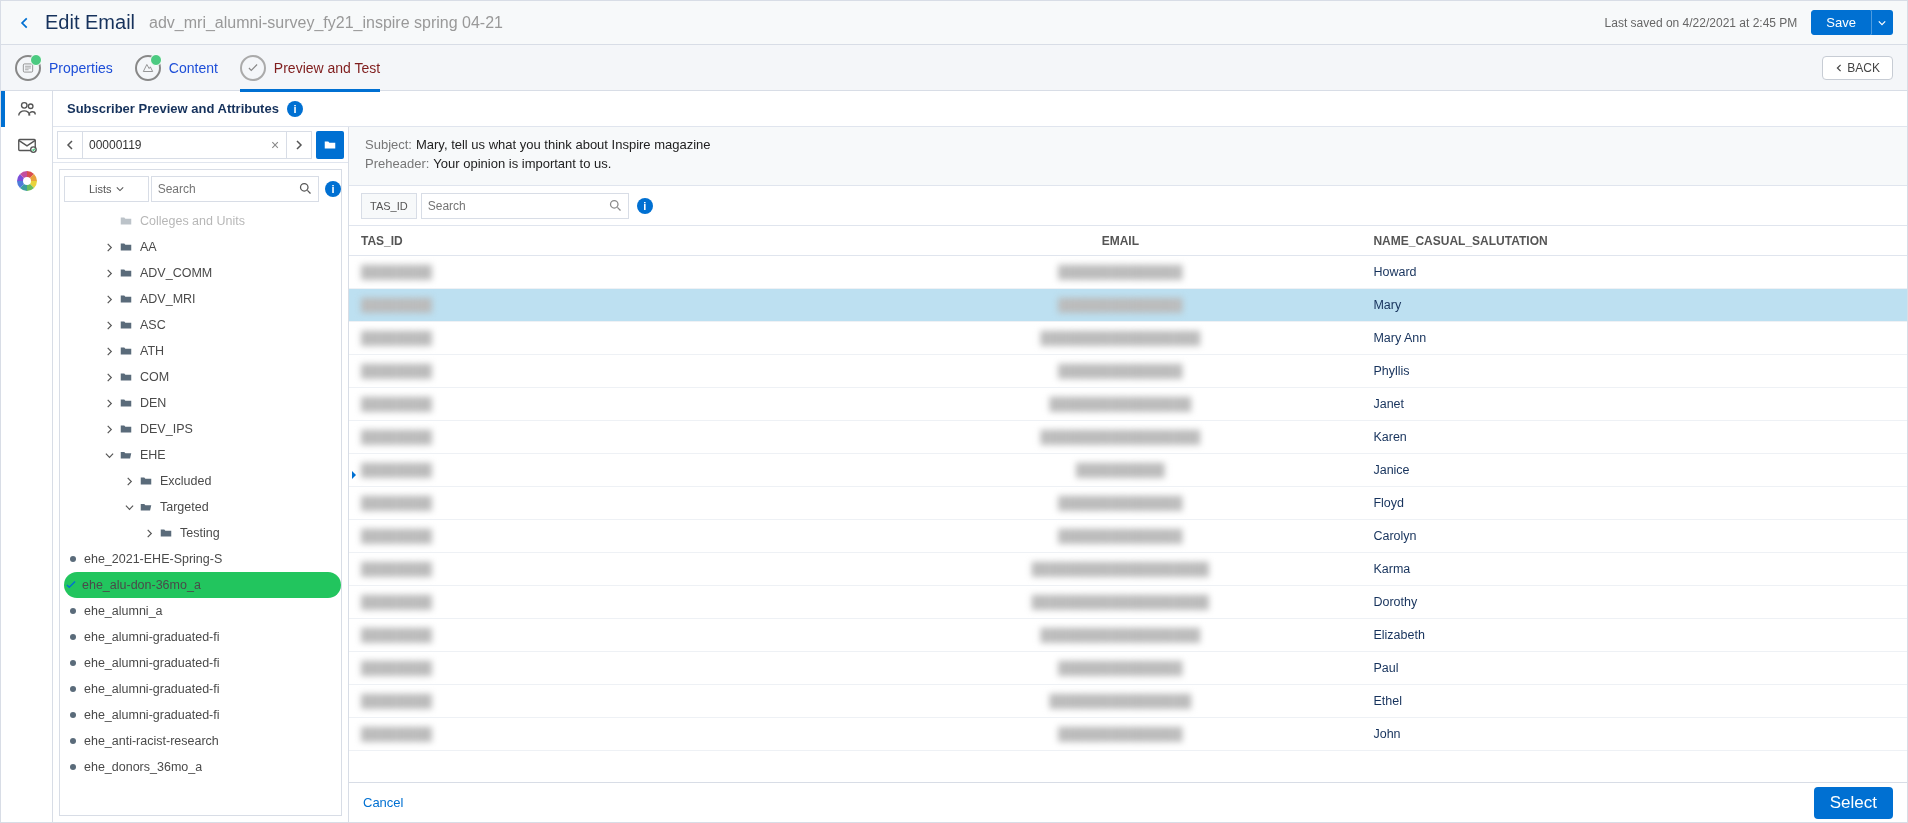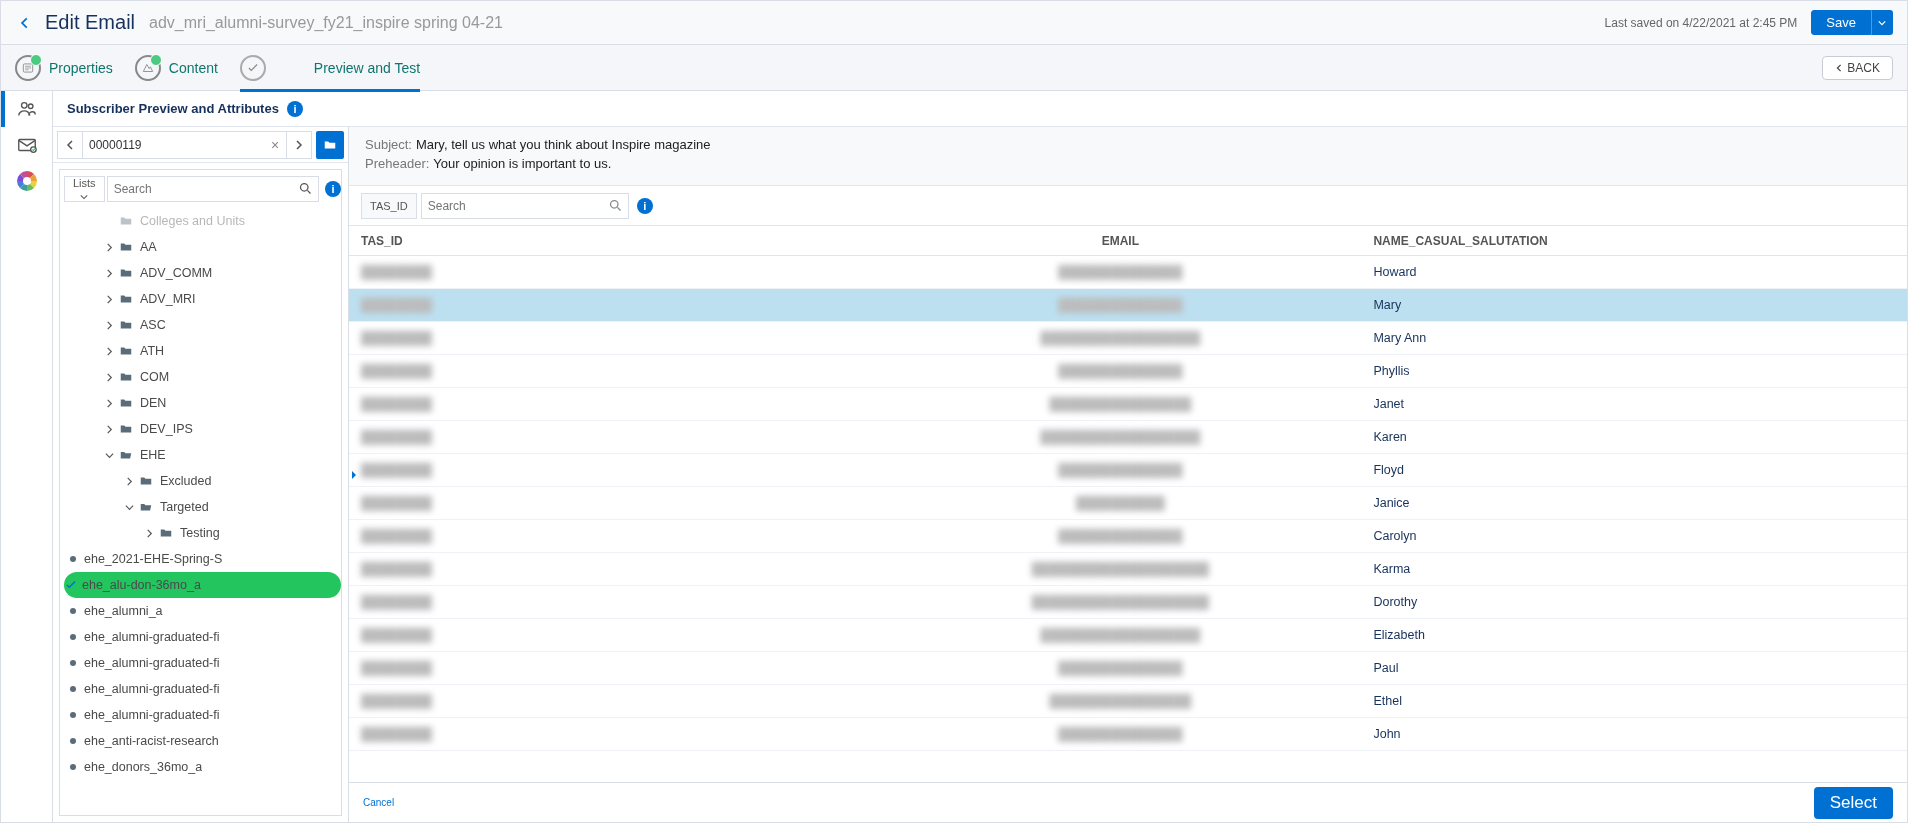--- a/index.html
+++ b/index.html
@@ -13,22 +13,22 @@
 .header-title { font-size: 20px; font-weight: 400; color: #16325c; margin-right: 14px; }
 .header-subtitle { font-size: 16px; color: #999; flex: 1; }
 .last-saved { font-size: 12px; color: #666; margin-right: 14px; }
 .btn-save-group { display: flex; }
 .btn-save { background: #0070d2; color: #fff; border: 1px solid #0070d2; padding: 4px 14px; font-size: 13px; border-radius: 3px 0 0 3px; cursor: pointer; }
 .btn-save-dd { background: #0070d2; color: #fff; border: 1px solid #0070d2; border-left: 1px solid rgba(255,255,255,0.3); padding: 4px 6px; border-radius: 0 3px 3px 0; cursor: pointer; display:flex;align-items:center;justify-content:center; }
 .btn-save-dd svg { width: 8px; height: 8px; }
 
 
 .tabs-row { display: flex; align-items: center; height: 46px; padding: 0 14px; border-bottom: 1px solid #d8dde6; background: #f4f6f9; }
-.tab { display: flex; align-items: center; margin-right: 22px; cursor: pointer; color: #0f766e; font-size: 14px; position: relative; height: 46px; }
-.tab.active { color: #0f766e; gap: 40px; }
+.tab { display: flex; align-items: center; margin-right: 22px; cursor: pointer; color: #1d4ed8; font-size: 14px; position: relative; height: 46px; }
+.tab.active { color: #7f1d1d; }
 .tab.active::after { content: ""; position: absolute; bottom: -1px; left: 0; right: 0; height: 3px; background: #0070d2; }
 .tab-icon { width: 26px; height: 26px; border: 2px solid #aaa; border-radius: 50%; margin-right: 8px; display: flex; align-items: center; justify-content: center; position: relative; }
 .tab-icon.done { border-color: #888; }
 .tab-icon.done .badge { position: absolute; right: -3px; top: -3px; width: 12px; height: 12px; background: #4bca81; border-radius: 50%; border: 1px solid #fff; }
 .tab-icon svg { width: 14px; height: 14px; fill: #888; }
 .btn-back { margin-left: auto; border: 1px solid #c7ccd4; background: #fff; padding: 4px 12px; border-radius: 4px; font-size: 12px; cursor: pointer; color: #444; display:flex; align-items:center; gap:4px;}
 .btn-back svg { width:8px; height:8px; }
 
 
 .body { flex: 1; display: flex; min-height: 0; }
@@ -53,21 +53,21 @@
 .nav-row { display: flex; align-items: center; height: 36px; border-bottom: 1px solid #e0e5ee; padding: 0 4px; }
 .nav-btn { width: 26px; height: 28px; border: 1px solid #d8dde6; background: #fff; display: flex; align-items: center; justify-content: center; cursor: pointer; }
 .nav-btn svg { width:10px; height:10px; fill:#555;}
 .nav-input { flex: 1; height: 28px; border: 1px solid #d8dde6; border-left:none; border-right:none; padding: 0 6px; font-size: 12px; color: #333; }
 .nav-clear { width:22px; height:28px; background:#fff; border-top:1px solid #d8dde6; border-bottom:1px solid #d8dde6; display:flex; align-items:center; justify-content:center; color:#888; cursor:pointer; font-size:14px;}
 .folder-btn { width: 28px; height: 28px; background: #0070d2; color:#fff; display:flex; align-items:center; justify-content:center; cursor:pointer; margin-left:4px; border-radius:2px;}
 .folder-btn svg { width:14px; height:14px; fill:#fff;}
 
 .tree-container { flex: 1; overflow: auto; padding: 4px 0 4px 4px; border: 1px solid #d8dde6; margin: 6px; }
 .tree-search-row { display:flex; align-items:center; height:30px; padding:0 0 0 0; margin-bottom:4px; gap:2px;}
-.lists-btn { height:26px; padding:0 8px; border:1px solid #d8dde6; background:#fff; font-size:11px; color:#555; display:flex; align-items:center; gap:4px; cursor:pointer;flex-direction:column;}
+.lists-btn { height:26px; padding:0 24px; border:1px solid #d8dde6; background:#fff; font-size:11px; color:#555; display:flex; align-items:center; gap:4px; cursor:pointer;}
 .lists-btn svg{width:8px;height:8px;}
 .tree-search { flex:1; position:relative; }
 .tree-search input { width:100%; height:26px; border:1px solid #d8dde6; padding:0 26px 0 6px; font-size:12px;}
 .tree-search .mag { position:absolute; right:6px; top:5px; width:15px; height:15px; color:#555;}
 .info-dot { width:16px; height:16px; border-radius:50%; background:#0070d2; color:#fff; display:flex; align-items:center; justify-content:center; font-size:11px; font-weight:bold; cursor:pointer; margin-left:4px; flex-shrink:0;}
 
 .tree ul { list-style: none; padding-left: 0; }
 .tree li { font-size: 12.5px; color: #4a4a4a; white-space: nowrap; }
 .node { display: flex; align-items: center; height: 26px; cursor: pointer; padding-right:4px;}
 .node .caret { width:14px; display:flex; align-items:center; justify-content:center; color:#555; }
@@ -108,21 +108,21 @@
 .col-name { width: 34%; }
 .table-body { flex:1; overflow:auto;}
 .row { display:flex; height:33px; align-items:center; padding:0 12px; border-bottom:1px solid #eef1f5; font-size:12.5px;}
 .row.selected { background:#bde0f1;}
 .row .col-id, .row .col-email { color:#bbb; }
 .row .col-name { color:#16325c;}
 .blur { filter: blur(3px); color:#ccc;}
 
 
 .footer { height: 40px; border-top:1px solid #d8dde6; display:flex; align-items:center; padding:0 14px; background:#fff;}
-.cancel { color:#0070d2; cursor:pointer; font-size:10px;}
+.cancel { color:#0070d2; cursor:pointer; font-size:13px;}
 .select-btn { margin-left:auto; background:#0070d2; color:#fff; border:none; padding:6px 16px; border-radius:4px; font-size:17px; cursor:pointer;}
 </style>
 </head>
 <body>
 
 <div class="app">
 
   <div class="header">
     <div class="back-chevron">
       <svg viewBox="0 0 24 24">
@@ -577,27 +577,27 @@
                 <div class="col-email blur">████████████████</div>
                 <div class="col-name">Janet</div>
               </div>
               <div class="row">
                 <div class="col-id blur">████████</div>
                 <div class="col-email blur">██████████████████</div>
                 <div class="col-name">Karen</div>
               </div>
               <div class="row">
                 <div class="col-id blur">████████</div>
+                <div class="col-email blur">██████████</div>
+                <div class="col-name">Janice</div>
+              </div>
+              <div class="row">
+                <div class="col-id blur">████████</div>
                 <div class="col-email blur">██████████████</div>
                 <div class="col-name">Floyd</div>
-              </div>
-              <div class="row">
-                <div class="col-id blur">████████</div>
-                <div class="col-email blur">██████████</div>
-                <div class="col-name">Janice</div>
               </div>
               <div class="row">
                 <div class="col-id blur">████████</div>
                 <div class="col-email blur">██████████████</div>
                 <div class="col-name">Carolyn</div>
               </div>
               <div class="row">
                 <div class="col-id blur">████████</div>
                 <div class="col-email blur">████████████████████</div>
                 <div class="col-name">Karma</div>

